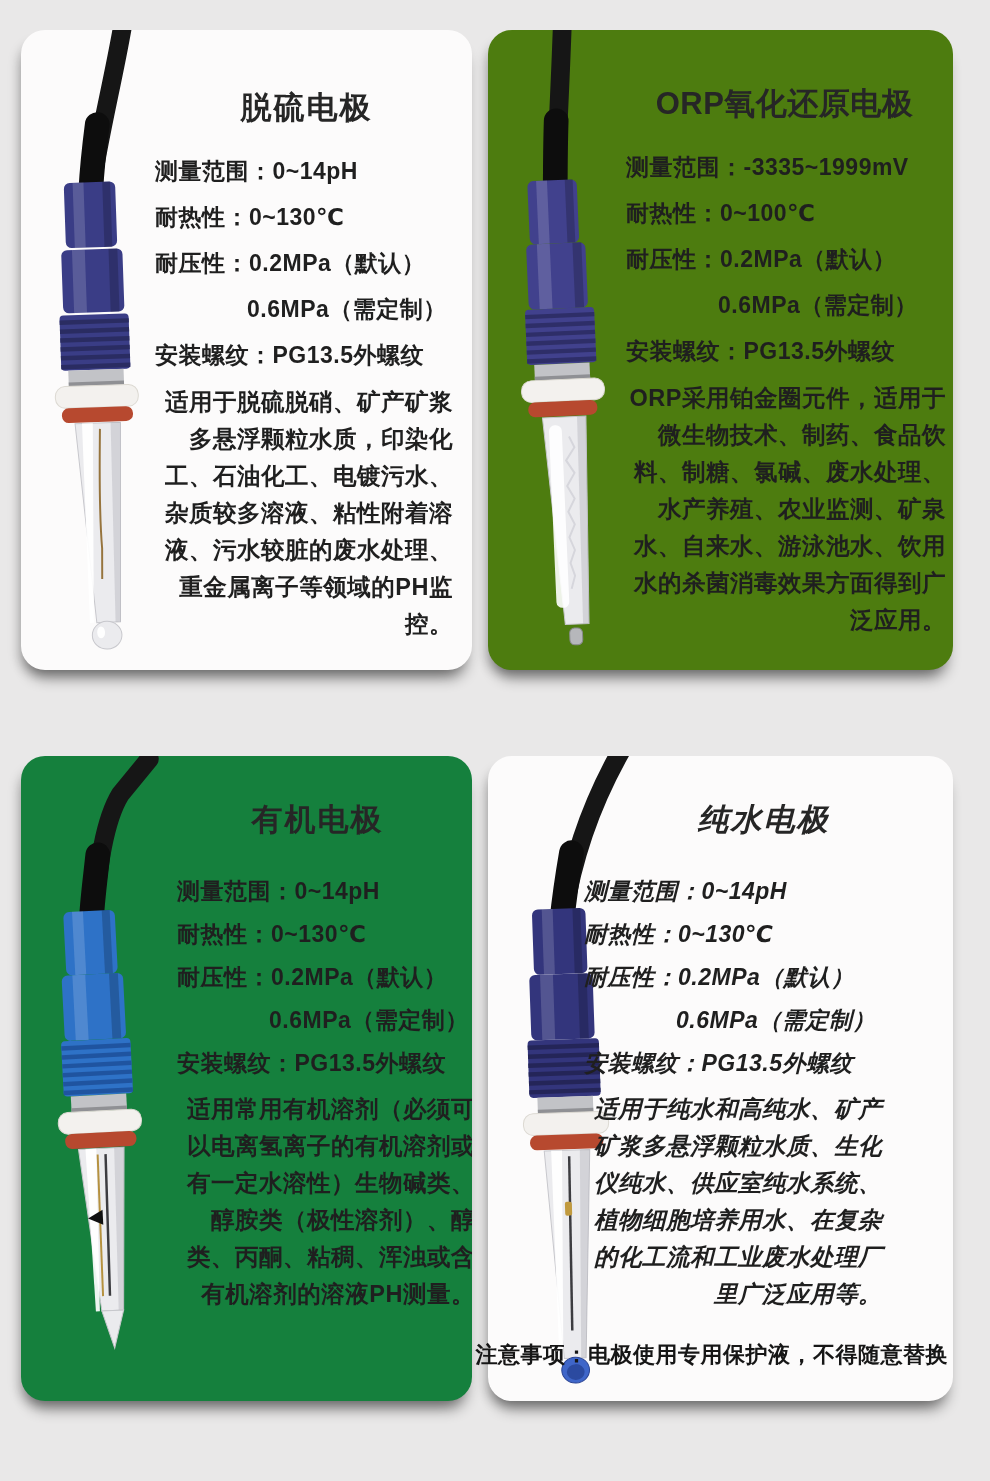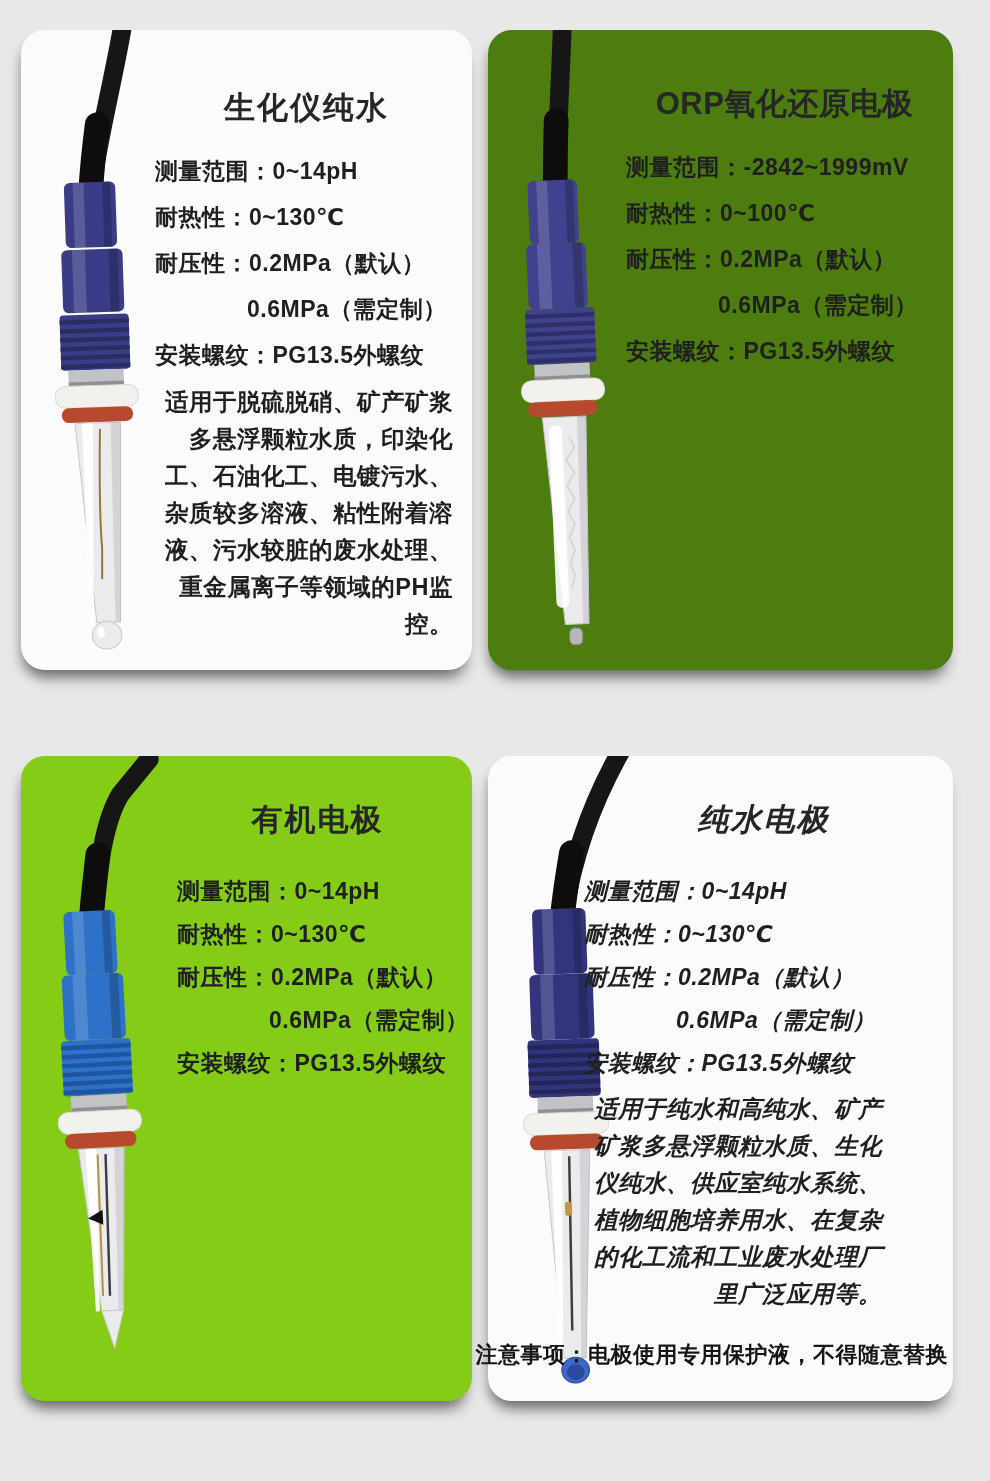--- a/index.html
+++ b/index.html
@@ -123,21 +123,21 @@
       <rect class="oring" x="39" y="382" width="72" height="15" rx="7"></rect>
       <polygon class="glass" points="52,398 98,398 91,600 67,600"></polygon>
       <polygon class="glass-hl" points="59,398 70,398 64,600 60,600"></polygon>
       <polygon class="glass-shade" points="88,398 98,398 91,600 86,600"></polygon>
       <path class="wire-brown" d="M77,404 C75,450 73,486 75,525 L74,556"></path>
       <ellipse class="glass" cx="77" cy="613" rx="15" ry="14"></ellipse>
       <ellipse class="glass-hl" cx="71" cy="610" rx="4" ry="6"></ellipse>
     </g>
   </svg>
   <div class="content">
-    <h2 class="title">生化仪纯水</h2>
+    <h2 class="title">脱硫电极</h2>
     <div class="specs">
       <div class="spec-row">
           <span class="spec-label">测量范围：</span>
           <span class="spec-value">0~14pH</span>
         </div>
       <div class="spec-row">
           <span class="spec-label">耐热性：</span>
           <span class="spec-value">0~130℃</span>
         </div>
       <div class="spec-row">
@@ -184,43 +184,44 @@
       <polygon class="glass-shade" points="87,392 96,392 90,602 84,602"></polygon>
       <path class="wire-zig" d="M78,412 l5,11 l-9,13 l8,13 l-8,13 l7,13 l-7,13 l6,13 l-6,13 l5,13 l-5,13 l4,13 l-4,13"></path>
       <rect class="tip-metal" x="70" y="606" width="13" height="17" rx="5"></rect>
     </g>
   </svg>
   <div class="content">
     <h2 class="title">ORP氧化还原电极</h2>
     <div class="specs">
       <div class="spec-row">
           <span class="spec-label">测量范围：</span>
-          <span class="spec-value">-2842~1999mV</span>
+          <span class="spec-value">-3335~1999mV</span>
         </div>
       <div class="spec-row">
           <span class="spec-label">耐热性：</span>
           <span class="spec-value">0~100℃</span>
         </div>
       <div class="spec-row">
           <span class="spec-label">耐压性：</span>
           <span class="spec-value">0.2MPa（默认）</span>
         </div>
       <div class="spec-row indent">
           <span class="spec-label"></span>
           <span class="spec-value">0.6MPa（需定制）</span>
         </div>
       <div class="spec-row">
           <span class="spec-label">安装螺纹：</span>
           <span class="spec-value">PG13.5外螺纹</span>
         </div>
     </div>
+    <p class="desc">ORP采用铂金圈元件，适用于微生物技术、制药、食品饮料、制糖、氯碱、废水处理、水产养殖、农业监测、矿泉水、自来水、游泳池水、饮用水的杀菌消毒效果方面得到广泛应用。</p>
   </div>
 </section>
 
-<section class="card card3" style="--cap: #2e72c7; --capDark: #1f54a0; --cable: #161616; --washer: #f3f1ee; --oring: #b7492f; --glass: #ebebee; background: #84cc16;">
+<section class="card card3" style="--cap: #2e72c7; --capDark: #1f54a0; --cable: #161616; --washer: #f3f1ee; --oring: #b7492f; --glass: #ebebee; background: #15803d;">
   <svg class="electrode" viewBox="0 0 150 651" preserveAspectRatio="xMinYMin meet">
     <g transform="rotate(-3 80 300)">
       <path class="cable-tip" d="M148,0 L138,11"></path>
       <path class="cable" d="M145,6 L114,40 C96,66 88,112 80,162"></path>
       <path class="sleeve" d="M88,100 C84,125 80,146 78,166"></path>
       <rect class="cap" x="50" y="156" width="52" height="64" rx="6"></rect>
       <rect class="facet-l" x="59" y="156" width="11" height="64"></rect>
       <rect class="facet-d" x="89" y="156" width="8" height="64"></rect>
       <rect class="cap" x="45" y="220" width="62" height="66" rx="6"></rect>
       <rect class="facet-l" x="56" y="220" width="13" height="66"></rect>
@@ -262,20 +263,21 @@
         </div>
       <div class="spec-row indent">
           <span class="spec-label"></span>
           <span class="spec-value">0.6MPa（需定制）</span>
         </div>
       <div class="spec-row">
           <span class="spec-label">安装螺纹：</span>
           <span class="spec-value">PG13.5外螺纹</span>
         </div>
     </div>
+    <p class="desc">适用常用有机溶剂（必须可以电离氢离子的有机溶剂或有一定水溶性）生物碱类、醇胺类（极性溶剂）、醇类、丙酮、粘稠、浑浊或含有机溶剂的溶液PH测量。</p>
   </div>
 </section>
 
 <section class="card card4" style="--cap: #33357c; --capDark: #242558; --cable: #161616; --washer: #f3f1ee; --oring: #b7492f; --glass: #ebebee; background: rgb(252, 251, 251);">
   <svg class="electrode" viewBox="0 0 150 651" preserveAspectRatio="xMinYMin meet">
     <g transform="rotate(-2 78 320)">
       <path class="cable-tip" d="M158,-12 L149,0"></path>
       <path class="cable" d="M150,-10 C122,34 96,88 82,160"></path>
       <path class="sleeve" d="M92,98 C87,122 83,144 80,166"></path>
       <rect class="cap" x="50" y="154" width="54" height="66" rx="6"></rect>

